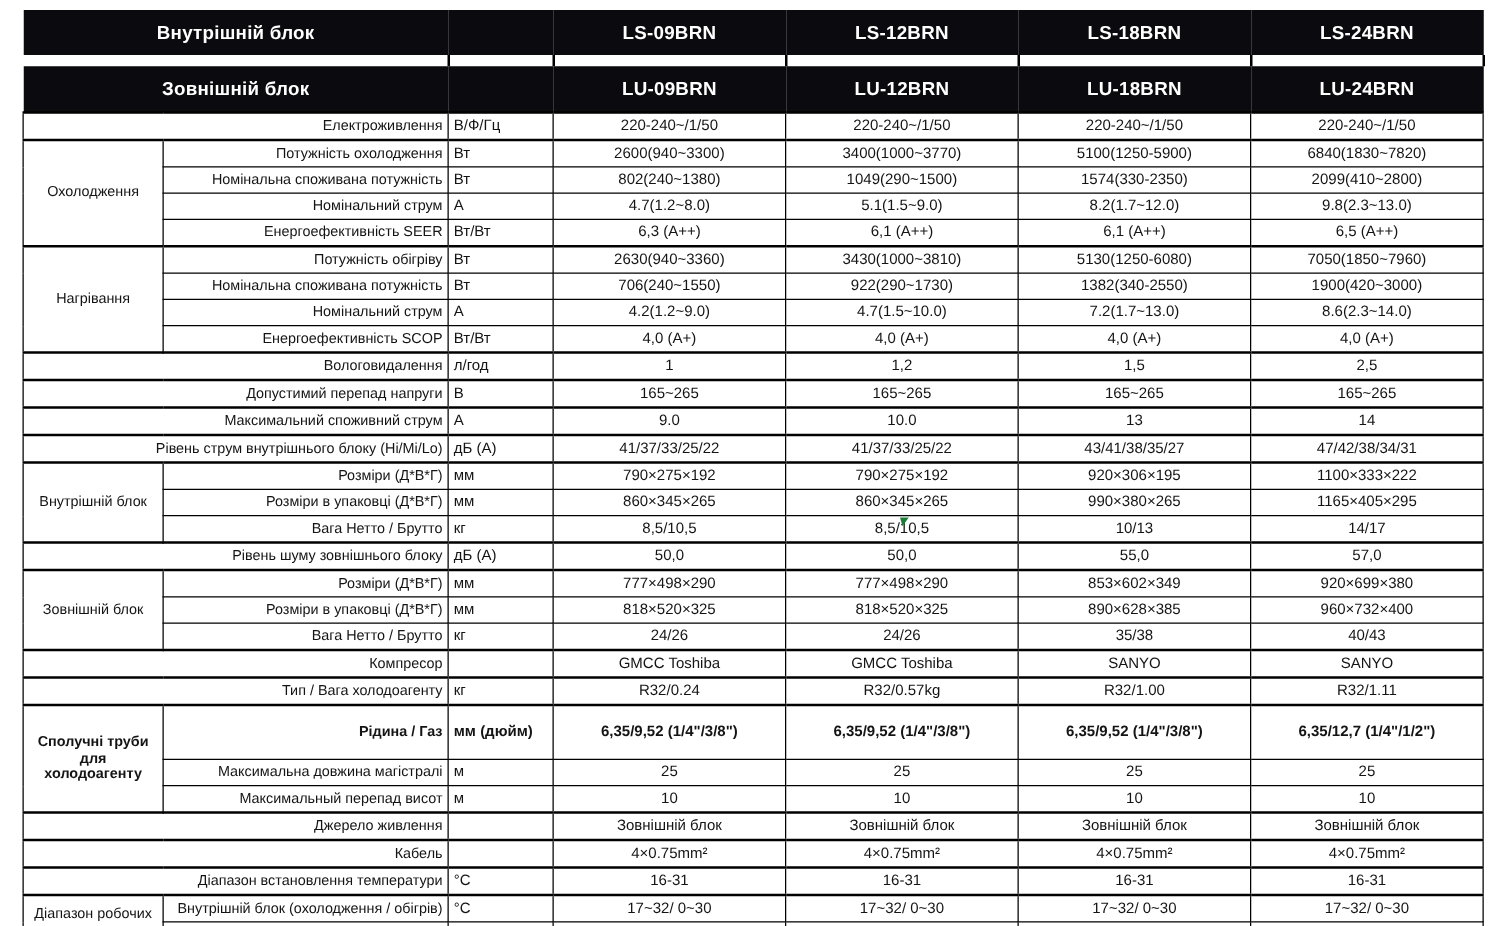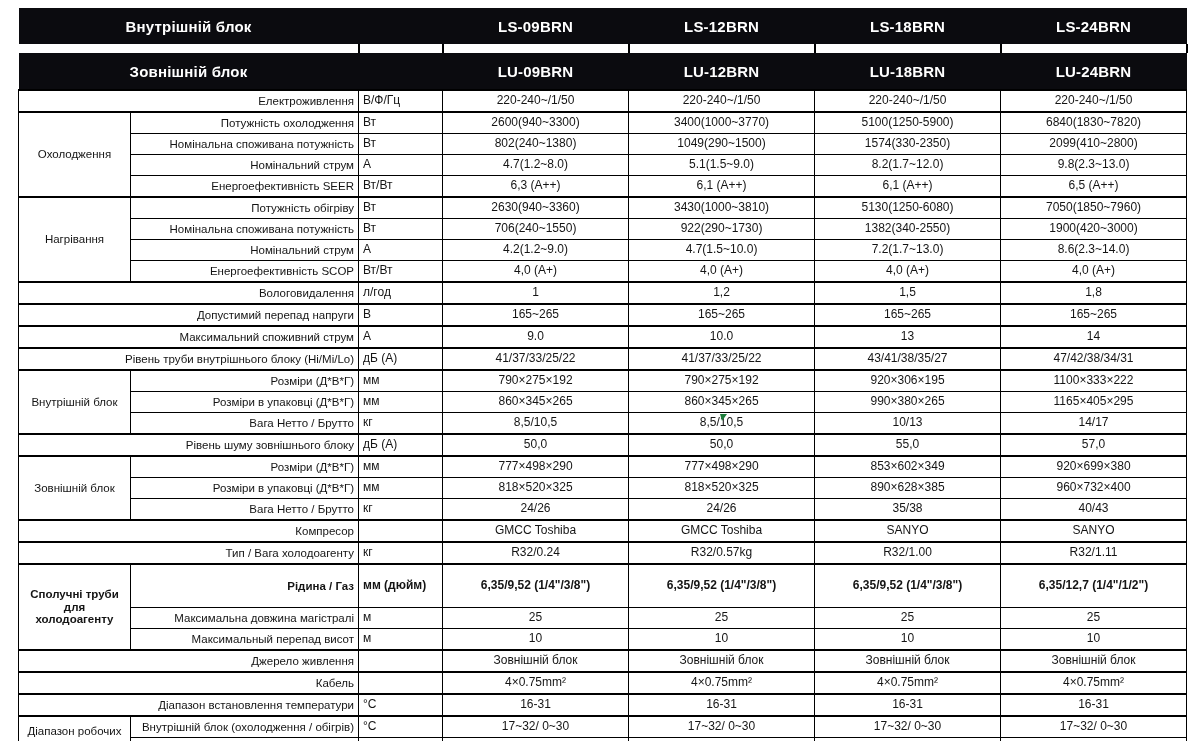--- a/index.html
+++ b/index.html
@@ -151,40 +151,40 @@
           <td class="val">4,0 (A+)</td>
           <td class="val">4,0 (A+)</td>
           <td class="val">4,0 (A+)</td>
         </tr>
         <tr class="thick">
           <td class="label" colspan="2">Вологовидалення</td>
           <td class="unit">л/год</td>
           <td class="val">1</td>
           <td class="val">1,2</td>
           <td class="val">1,5</td>
-          <td class="val">1,8</td>
+          <td class="val">2,5</td>
         </tr>
         <tr class="thick">
           <td class="label" colspan="2">Допустимий перепад напруги</td>
           <td class="unit">В</td>
           <td class="val">165~265</td>
           <td class="val">165~265</td>
           <td class="val">165~265</td>
           <td class="val">165~265</td>
         </tr>
         <tr class="thick">
           <td class="label" colspan="2">Максимальний споживний струм</td>
           <td class="unit">А</td>
           <td class="val">9.0</td>
           <td class="val">10.0</td>
           <td class="val">13</td>
           <td class="val">14</td>
         </tr>
         <tr class="thick">
-          <td class="label" colspan="2">Рівень труби внутрішнього блоку (Hi/Mi/Lo)</td>
+          <td class="label" colspan="2">Рівень струм внутрішнього блоку (Hi/Mi/Lo)</td>
           <td class="unit">дБ (А)</td>
           <td class="val">41/37/33/25/22</td>
           <td class="val">41/37/33/25/22</td>
           <td class="val">43/41/38/35/27</td>
           <td class="val">47/42/38/34/31</td>
         </tr>
         <tr class="thick">
           <td class="group" rowspan="3">Внутрішній блок</td>
           <td class="label">Розміри (Д*В*Г)</td>
           <td class="unit">мм</td>

